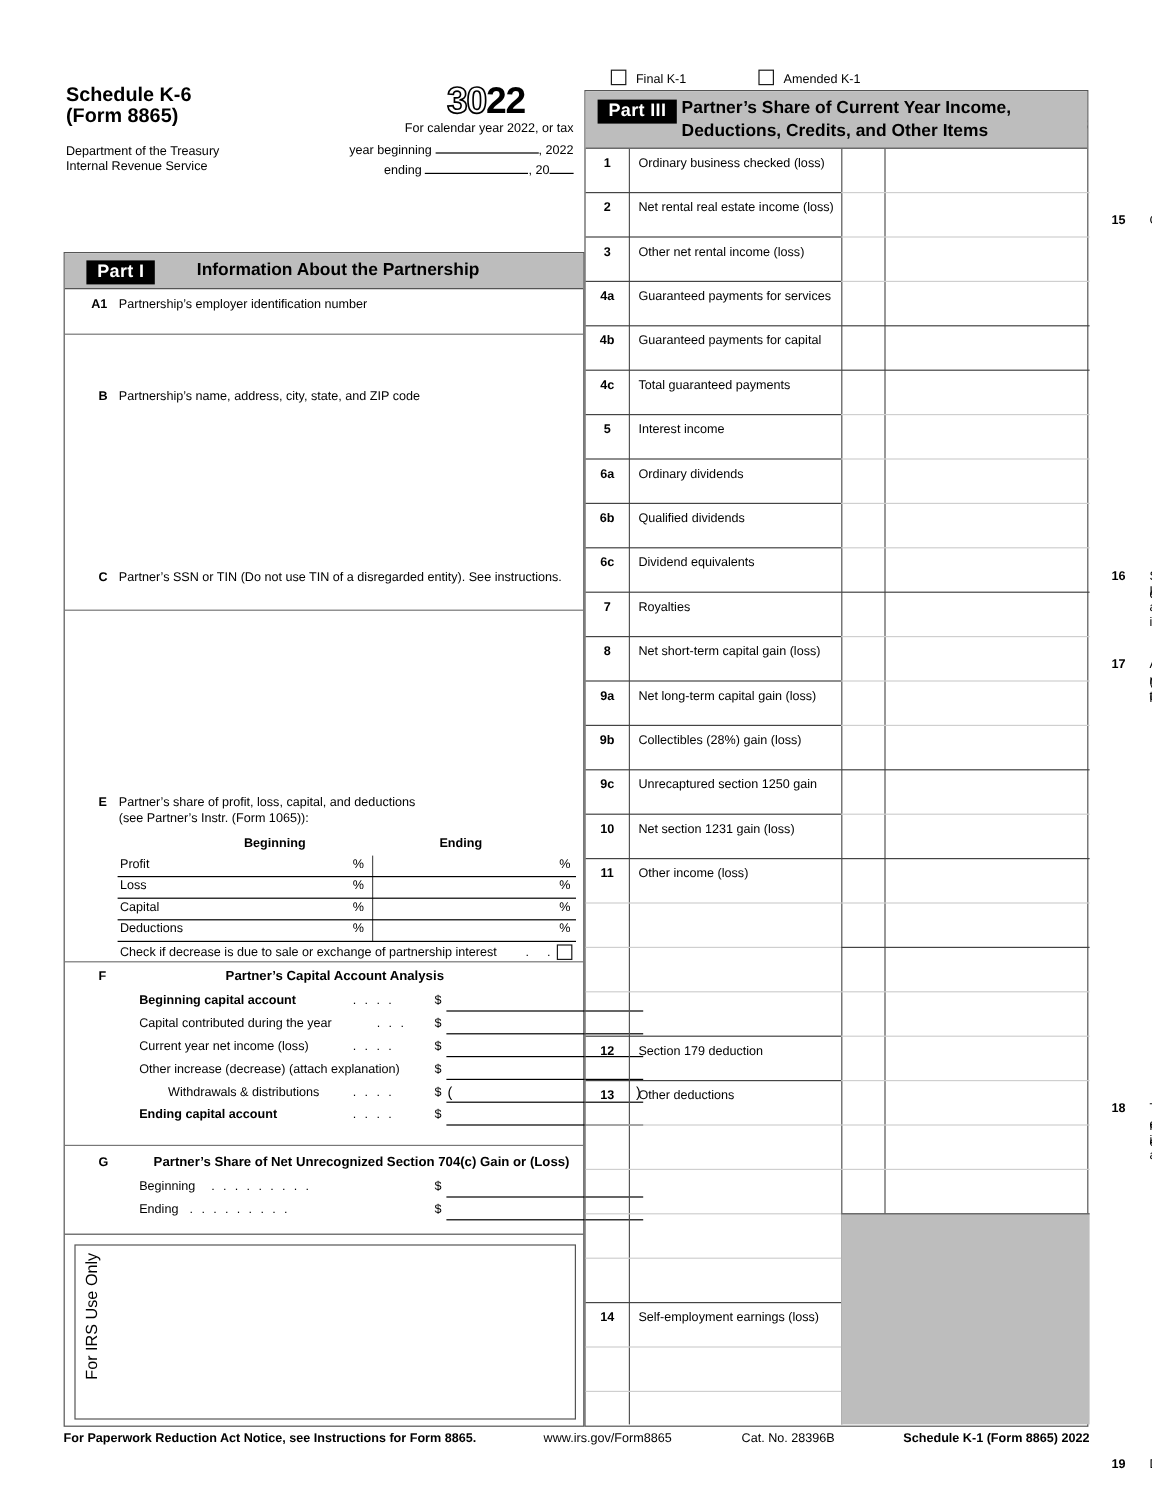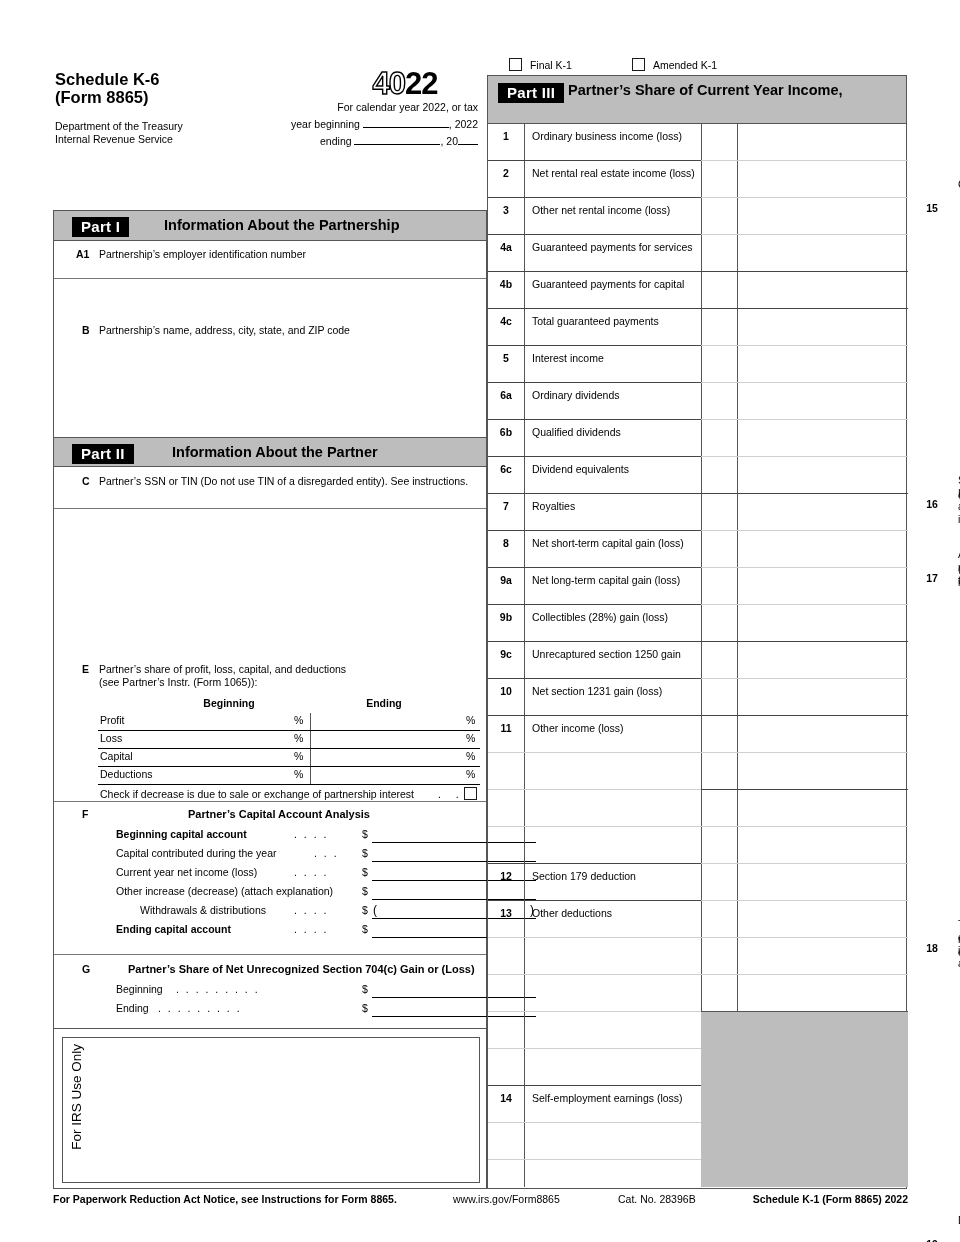--- a/index.html
+++ b/index.html
@@ -79,21 +79,21 @@
   .cellA.major{border-bottom:1.4px solid #444;}
   .numA{position:absolute;left:0;width:36px;text-align:center;font-weight:bold;font-size:10.5px;top:6px;}
   .txtA{position:absolute;left:44px;font-size:10.5px;top:6px;line-height:13px;}
 
   #vsepA{position:absolute;left:36px;top:48px;width:0;border-left:1.1px solid #555;}
   #vsepMid{position:absolute;left:213px;top:48px;width:0;border-left:1.6px solid #555;}
   #vsepB{position:absolute;left:249px;top:48px;width:0;border-left:1.1px solid #555;}
 
   .cellB{position:absolute;left:213px;box-sizing:border-box;border-bottom:1px solid #cfcfcf;}
   .cellB.major{border-bottom:1.4px solid #444;}
-  .numB{position:absolute;left:213px;width:36px;text-align:center;font-weight:bold;font-size:10.5px;margin-top:24px;}
+  .numB{position:absolute;left:213px;width:36px;text-align:center;font-weight:bold;font-size:10.5px;}
   .txtB{position:absolute;left:257px;font-size:10.5px;line-height:13px;}
 
   #grayblock{position:absolute;left:213px;background:#bdbdbd;
              border-top:1.6px solid #555;box-sizing:border-box;}
   #irsbox{position:absolute;left:8px;width:418px;border:1.2px solid #555;box-sizing:border-box;}
 
   
   #footer{left:53px;top:1193px;width:855px;font-size:10.5px;}
   #footer .f1{position:absolute;left:0;top:0;font-weight:bold;}
   #footer .f2{position:absolute;left:400px;top:0;}
@@ -110,21 +110,21 @@
     <div>(Form 8865)</div>
   </div>
 
   <div class="abs" id="hdr-dept">
     <div>Department of the Treasury</div>
     <div>Internal Revenue Service</div>
   </div>
 
 
   <div class="abs ctr" id="yr-wrap">
-    <span id="yr-20">40</span><span id="yr-22">22</span>
+    <span id="yr-20">30</span><span id="yr-22">22</span>
   </div>
   <div class="abs rt" id="yr-cal">For calendar year 2022, or tax</div>
   <div class="abs rt" id="yr-beg">
     <span>year beginning</span>
     <span class="fillline" style="width:86px"></span><span>, 2022</span>
   </div>
   <div class="abs rt" id="yr-end">
     <span>ending</span>
     <span class="fillline" style="width:86px"></span><span>, 20</span><span class="fillline" style="width:20px"></span>
   </div>
@@ -152,24 +152,20 @@
       <span class="lbl" style="left:22px;top:7px;">A1</span>
       <span class="txt" style="left:45px;top:7px;">Partnership’s employer identification number</span>
     </div>
 
 
     <div class="lrow" style="top:106px;height:120px;border-bottom:none;">
       <span class="lbl" style="left:28px;top:7px;">B</span>
       <span class="txt" style="left:45px;top:7px;">Partnership’s name, address, city, state, and ZIP code</span>
     </div>
 
-    <div class="secband" style="top:226px;">
-      <span class="parttag">Part II</span>
-      <span class="sectitle" style="left:118px;">Information About the Partner</span>
-    </div>
 
     <div class="lrow" style="top:256px;height:42px;">
       <span class="lbl" style="left:28px;top:8px;">C</span>
       <span class="txt" style="left:45px;top:8px;">Partner’s SSN or TIN (Do not use TIN of a disregarded entity). See instructions.</span>
     </div>
 
 
 
     <div class="lrow" style="top:446px;height:145px;">
       <span class="lbl" style="left:28px;top:6px;">E</span>
@@ -280,31 +276,32 @@
     </div>
 
   </div>
 
   <div class="abs" id="rightframe">
 
     <div id="p3band">
       <span class="parttag">Part III</span>
       <span class="t">
         <span style="display:block">Partner’s Share of Current Year Income,</span>
+        <span style="display:block">Deductions, Credits, and Other Items</span>
       </span>
     </div>
 
     <div id="vsepA" style="height:1063px;"></div>
     <div id="vsepMid" style="height:1063px;"></div>
     <div id="vsepB" style="height:927px;"></div>
 
     <div>
       <div class="cellA major" style="top:48px;height:37px;width:213px;">
         <span class="numA">1</span>
-        <span class="txtA">Ordinary business income (loss)</span>
+        <span class="txtA">Ordinary business checked (loss)</span>
       </div>
       <div class="cellA major" style="top:85px;height:37px;width:213px;">
         <span class="numA">2</span>
         <span class="txtA">Net rental real estate income (loss)</span>
       </div>
       <div class="cellA major" style="top:122px;height:37px;width:213px;">
         <span class="numA">3</span>
         <span class="txtA">Other net rental income (loss)</span>
       </div>
       <div class="cellA major" style="top:159px;height:37px;width:213px;">

